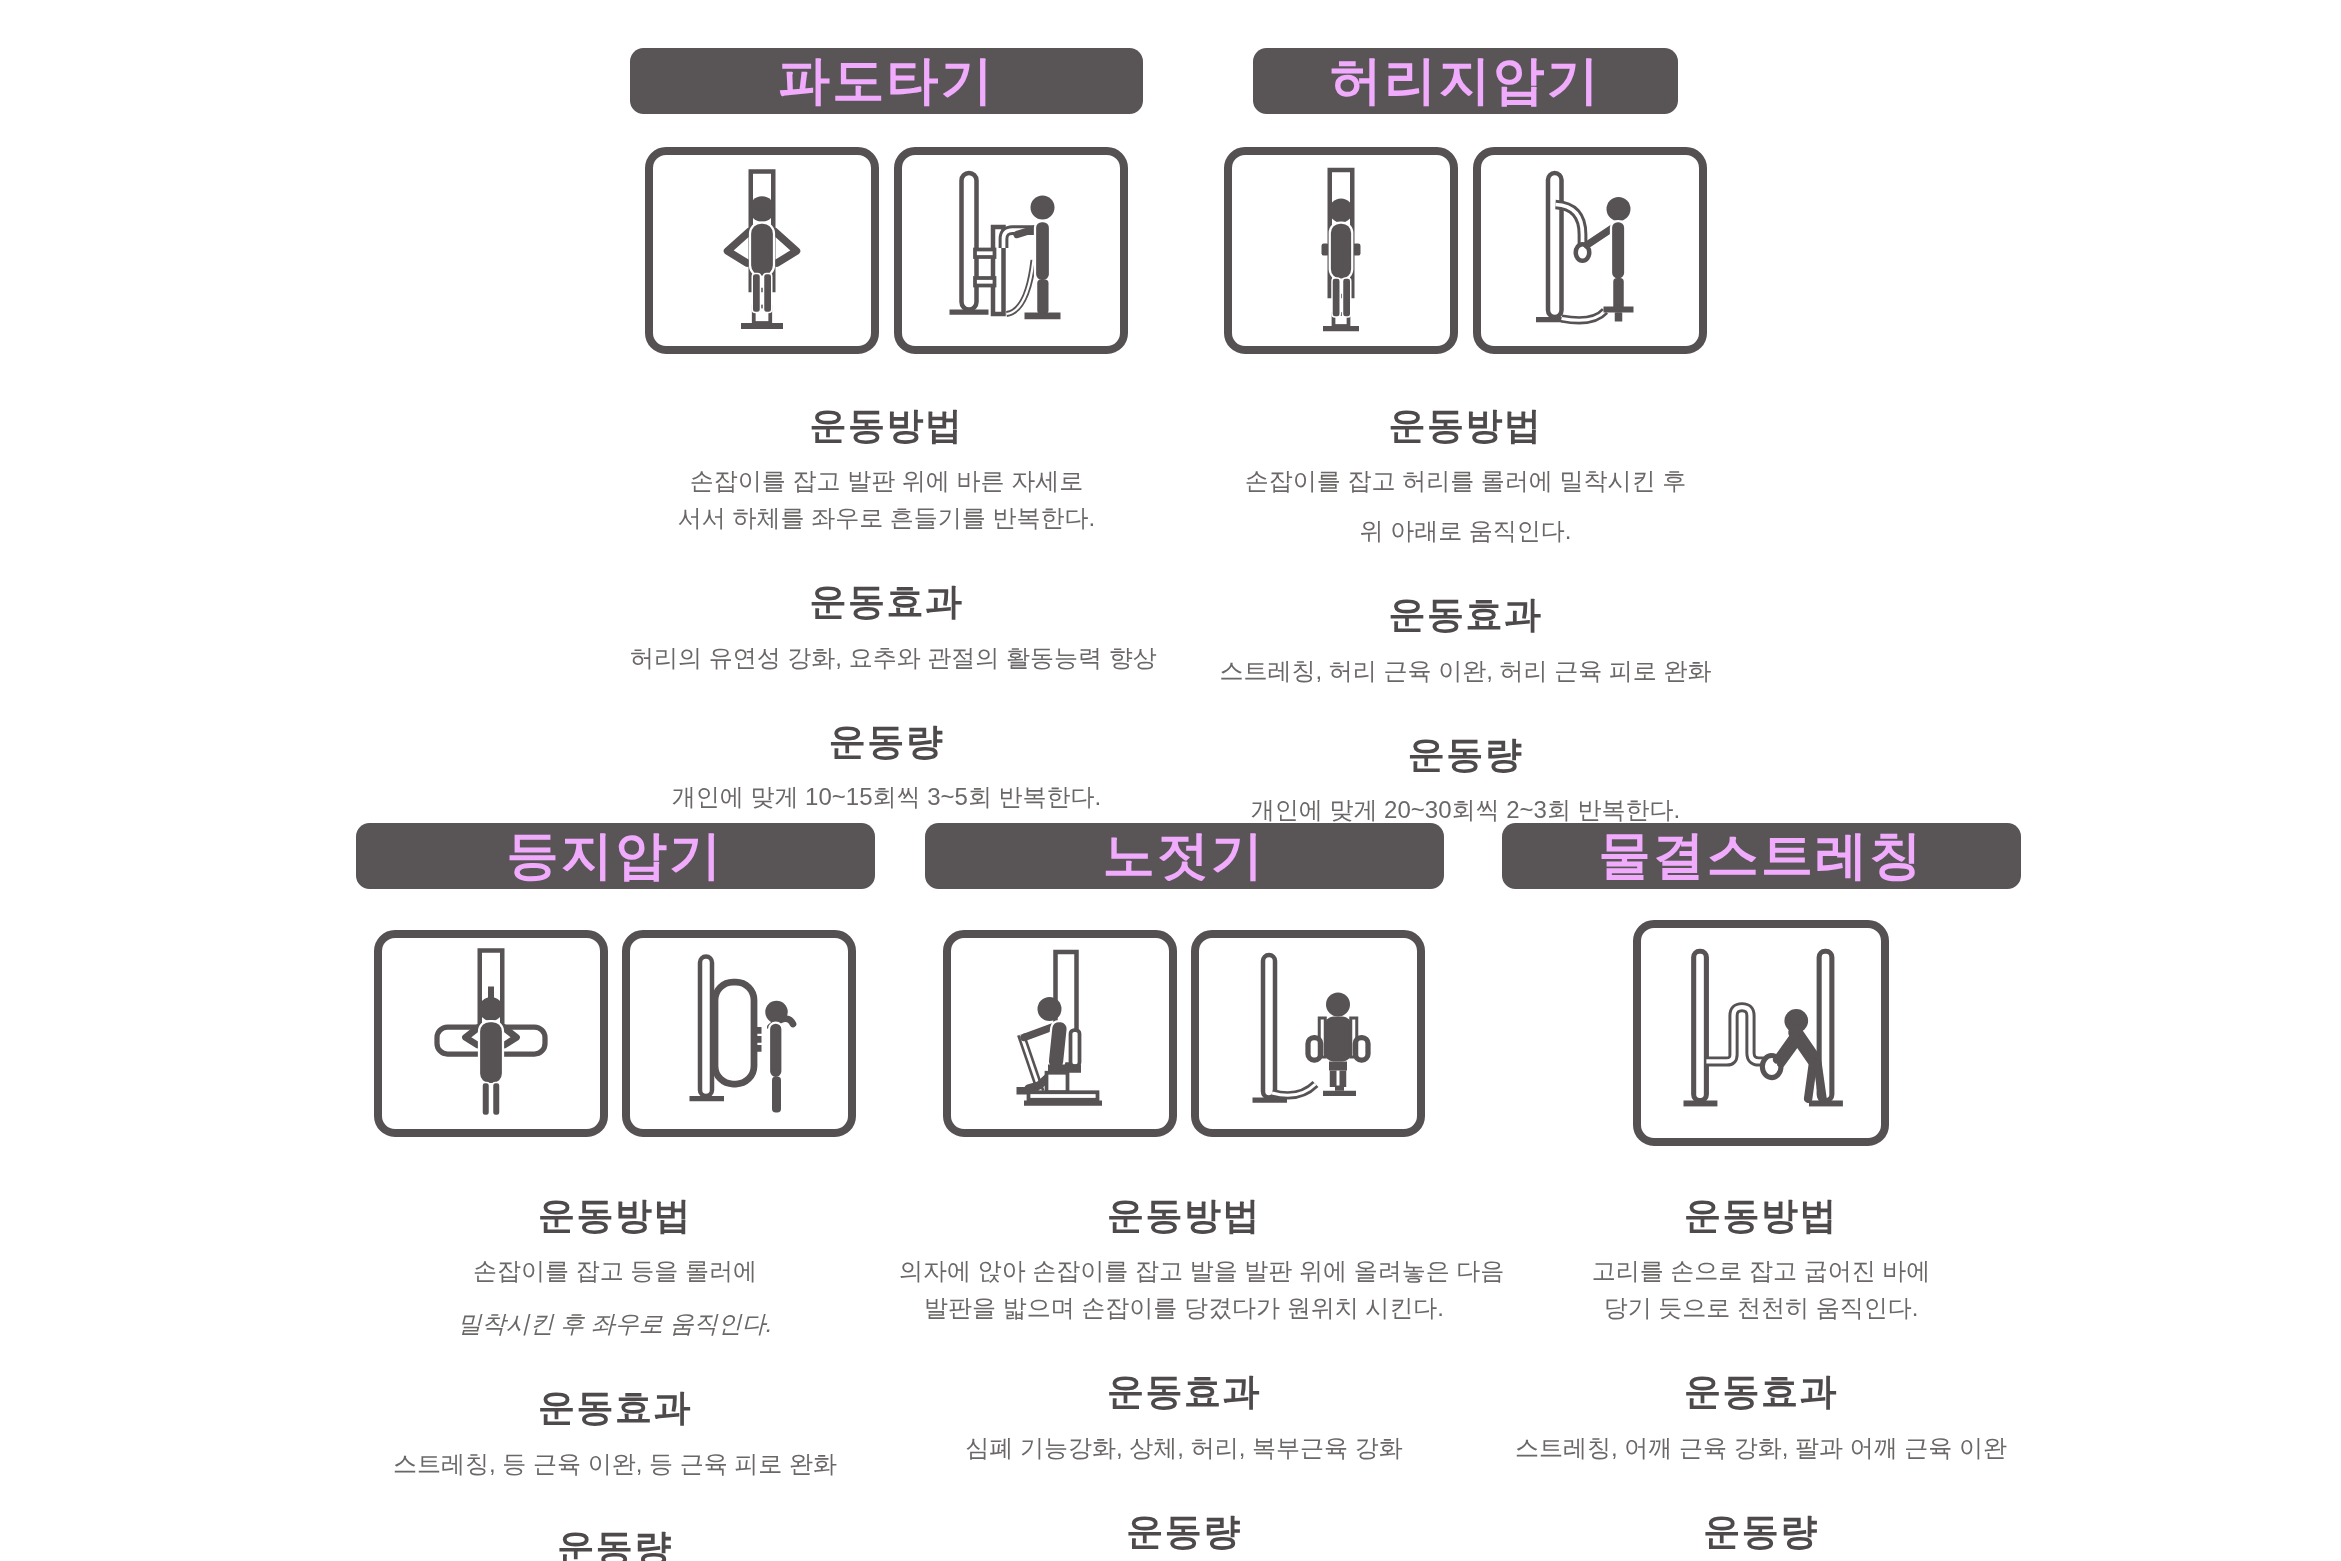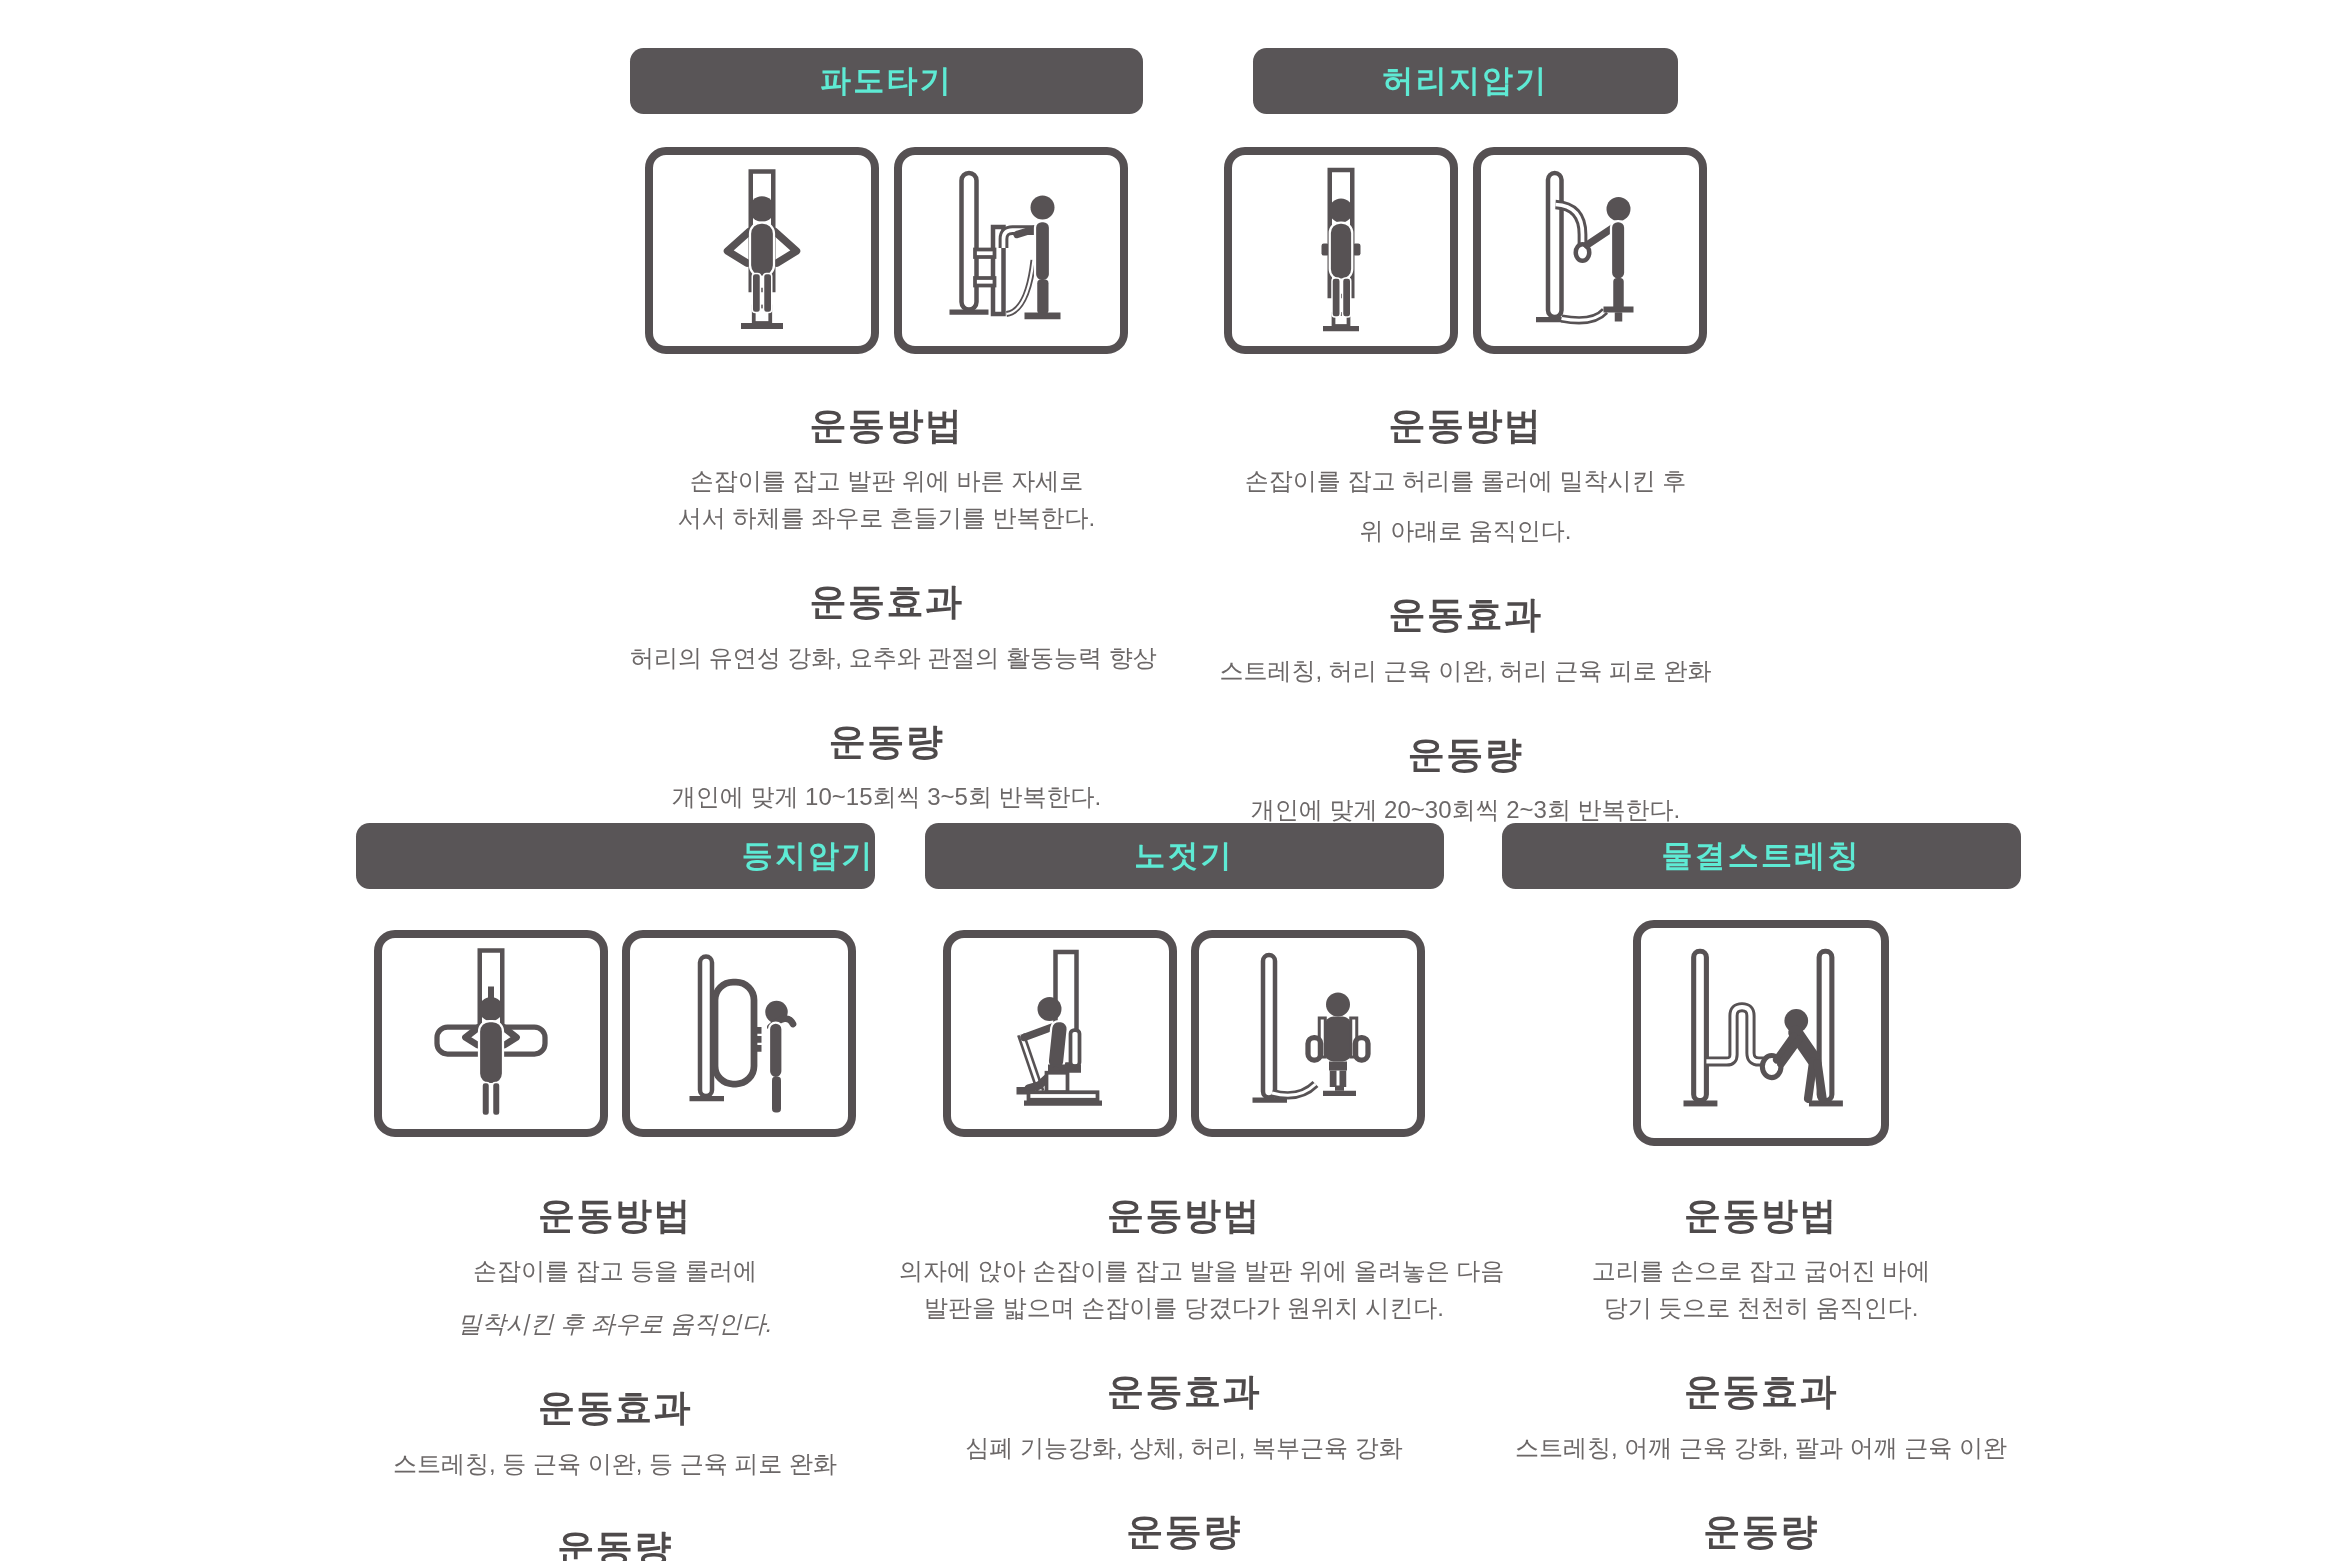--- a/index.html
+++ b/index.html
@@ -6,21 +6,21 @@
   #canvas{
     position:relative;width:2342px;height:1562px;background:#ffffff;overflow:hidden;
     font-family:"Liberation Sans","DejaVu Sans",sans-serif;
   }
   .section{position:absolute;text-align:center;}
   .hdr{
     height:66px;border-radius:13.5px;background:#595557;
     display:flex;align-items:center;justify-content:center;
     margin:0 auto;
   }
-  .hdr .ttl{color:#5eead4;font-size:31px;font-weight:bold;letter-spacing:2.2px;}
+  .hdr .ttl{color:#f0abfc;font-size:52px;font-weight:bold;letter-spacing:2.2px;}
   .boxes{display:flex;justify-content:center;align-items:center;gap:14.2px;margin-top:31.5px;}
   .row1 .boxes{height:210px;}
   .row2 .boxes{height:225px;}
   .pbox{
     background:#ffffff;border:8.2px solid #555052;border-radius:21px;
     box-sizing:border-box;display:flex;align-items:center;justify-content:center;
   }
   .pbox.std{width:234px;height:207px;}
   .pbox.big{width:256px;height:226px;}
   .pict{display:block;}
@@ -130,21 +130,21 @@
     <h3 class="lbl first">운동방법</h3>
     <p class="txt">손잡이를 잡고 허리를 롤러에 밀착시킨 후</p>
     <p class="txt" style="margin-top:16px;">위 아래로 움직인다.</p>
     <h3 class="lbl">운동효과</h3>
     <p class="txt">스트레칭, 허리 근육 이완, 허리 근육 피로 완화</p>
     <h3 class="lbl">운동량</h3>
     <p class="txt">개인에 맞게 20~30회씩 2~3회 반복한다.</p>
   </div>
 
   <div class="section row2" style="left:330px;top:823px;width:570px;">
-    <div class="hdr" style="width:519px;justify-content:flex-end;">
+    <div class="hdr" style="width:519px;">
       <span class="ttl">등지압기</span>
     </div>
     <div class="boxes">
       <div class="pbox std">
         <svg class="pict" width="172" height="180" viewBox="0 0 220 240">
           <rect class="w" x="95" y="10" width="30" height="100"></rect>
           <rect class="f" x="106" y="58" width="8" height="18"></rect>
           <circle class="f" cx="110" cy="88" r="16"></circle>
           <rect x="38" y="112" width="144" height="36" rx="14" fill="#ffffff" stroke="#575254" stroke-width="7"></rect>
           <polyline class="limb" points="94,112 76,126 92,136" style="stroke-width:9"></polyline>

